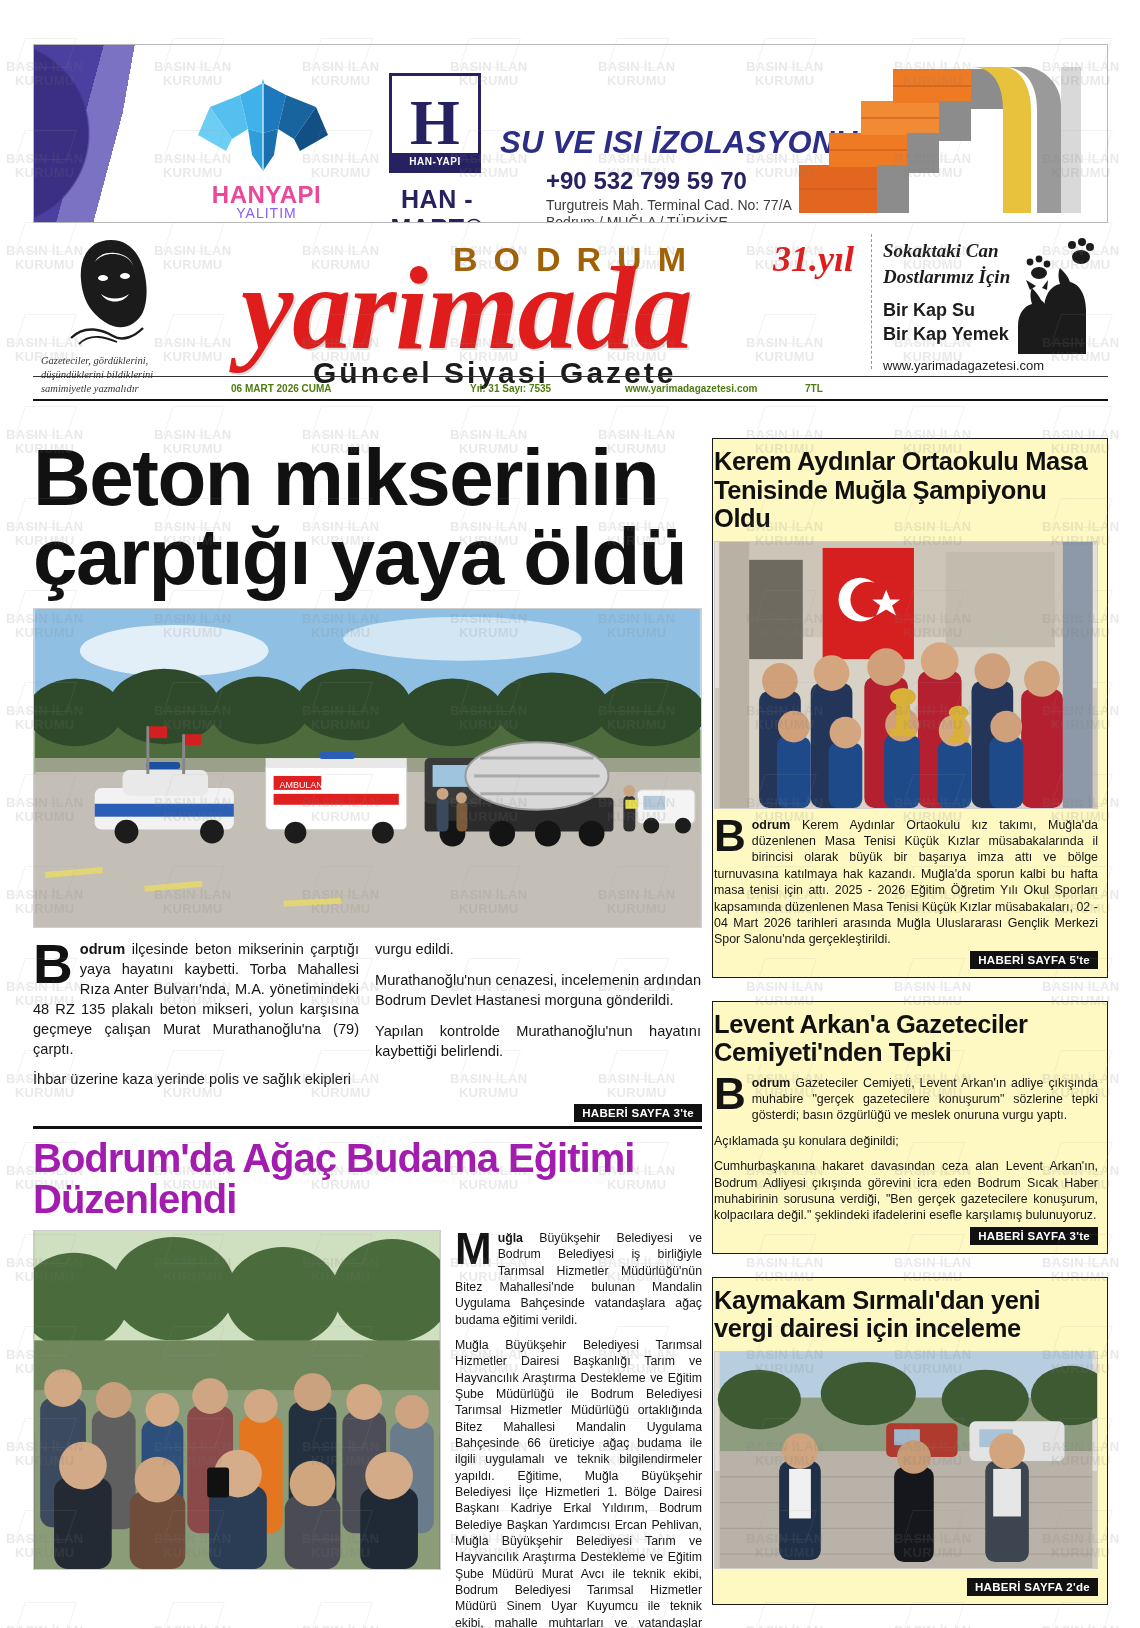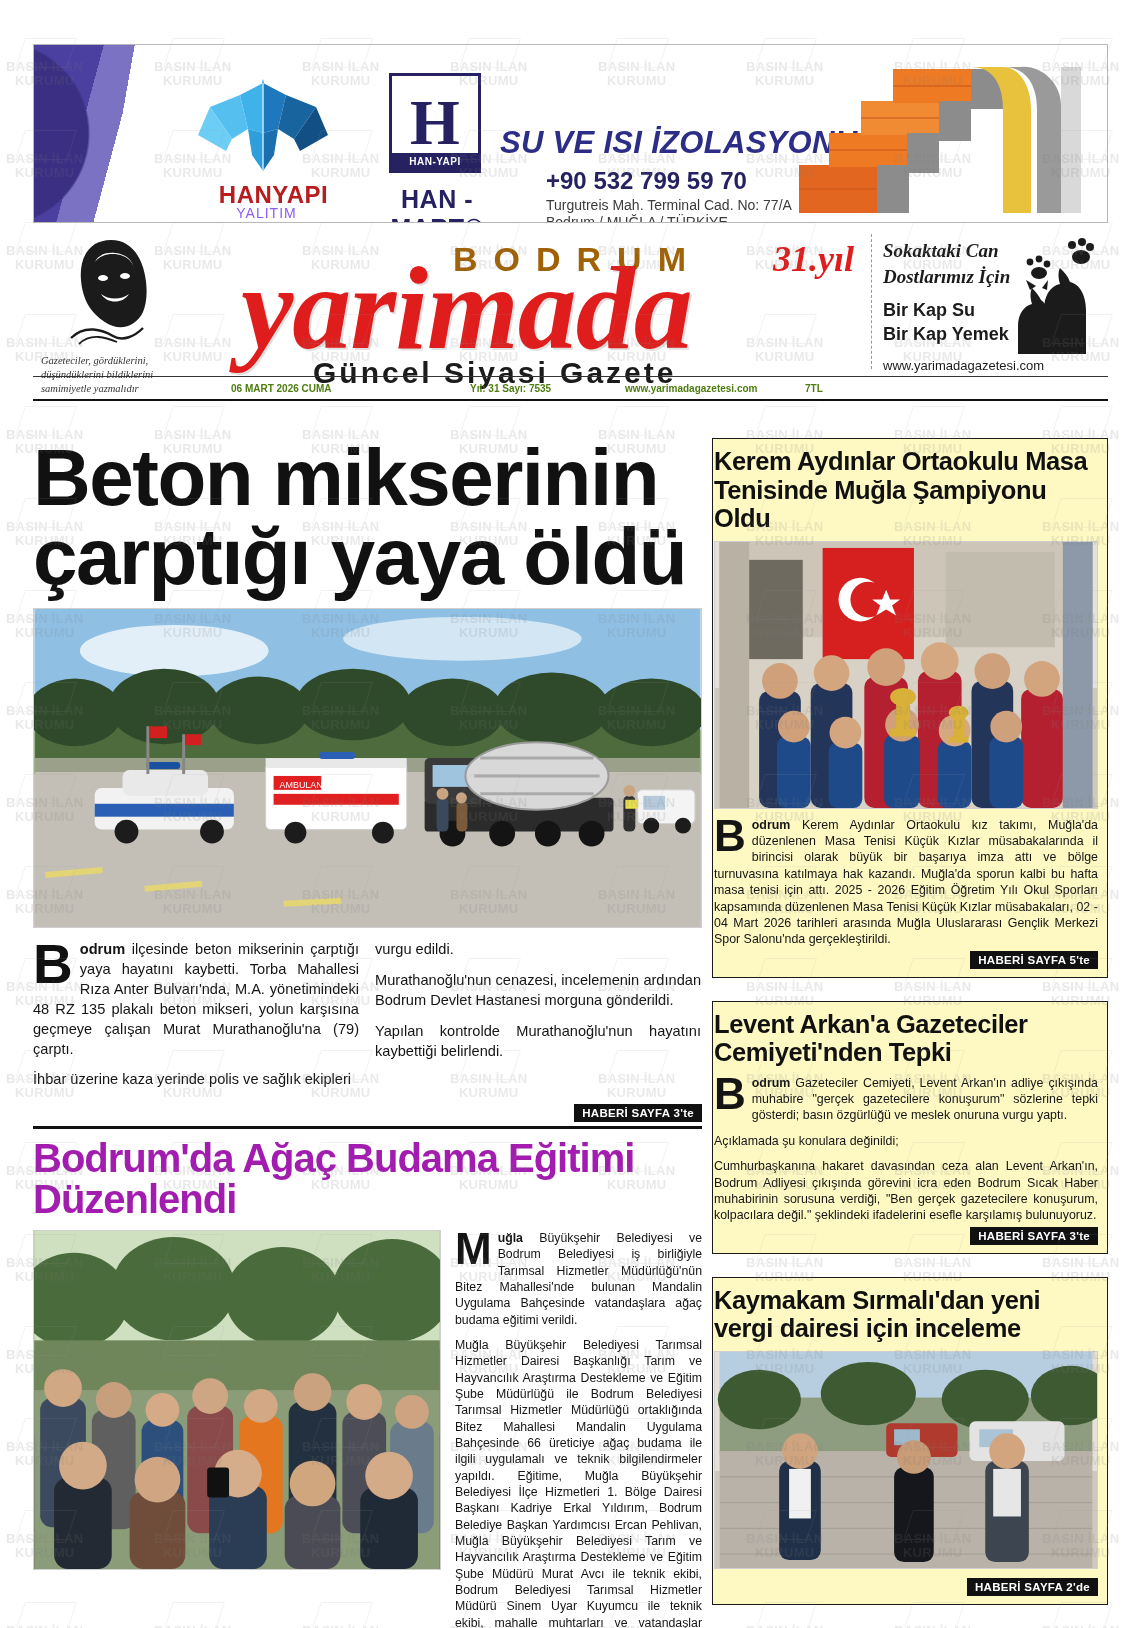--- a/index.html
+++ b/index.html
@@ -68,22 +68,22 @@
       linear-gradient(105deg, #4b3fa0 0 30%, #7b72c4 30% 46%, #ffffff 46% 100%);
   }
   .ad-swoosh:after{
     content:"";position:absolute;left:40px;top:-20px;width:120px;height:230px;
     background:linear-gradient(100deg,rgba(255,255,255,0) 0 40%,#ffffff 40% 58%,rgba(255,255,255,0) 58%);
   }
   .ad-leaf {
     position: absolute; left: 162px; top: 32px; width: 135px; height: 96px;
   }
   .ad-hanyapi-text {
-    position: absolute; left: 157px; top: 136px; width: 165px;
-    text-align: center; color: #b91c1c;
+    position: absolute; left: 150px; top: 136px; width: 165px;
+    text-align: center; color: #ec4899;
     font-weight: bold; font-size: 24px; letter-spacing: .5px;
   }
   .ad-hanyapi-sub {
     position: absolute; left: 150px; top: 160px; width: 165px;
     text-align: center; color: #8b5cf6; font-size: 14px; letter-spacing: 1px;
   }
   .ad-hlogo {
     position: absolute; left: 355px; top: 28px; width: 92px; height: 100px;
     border: 3px solid #262262;
     background: #fff;

